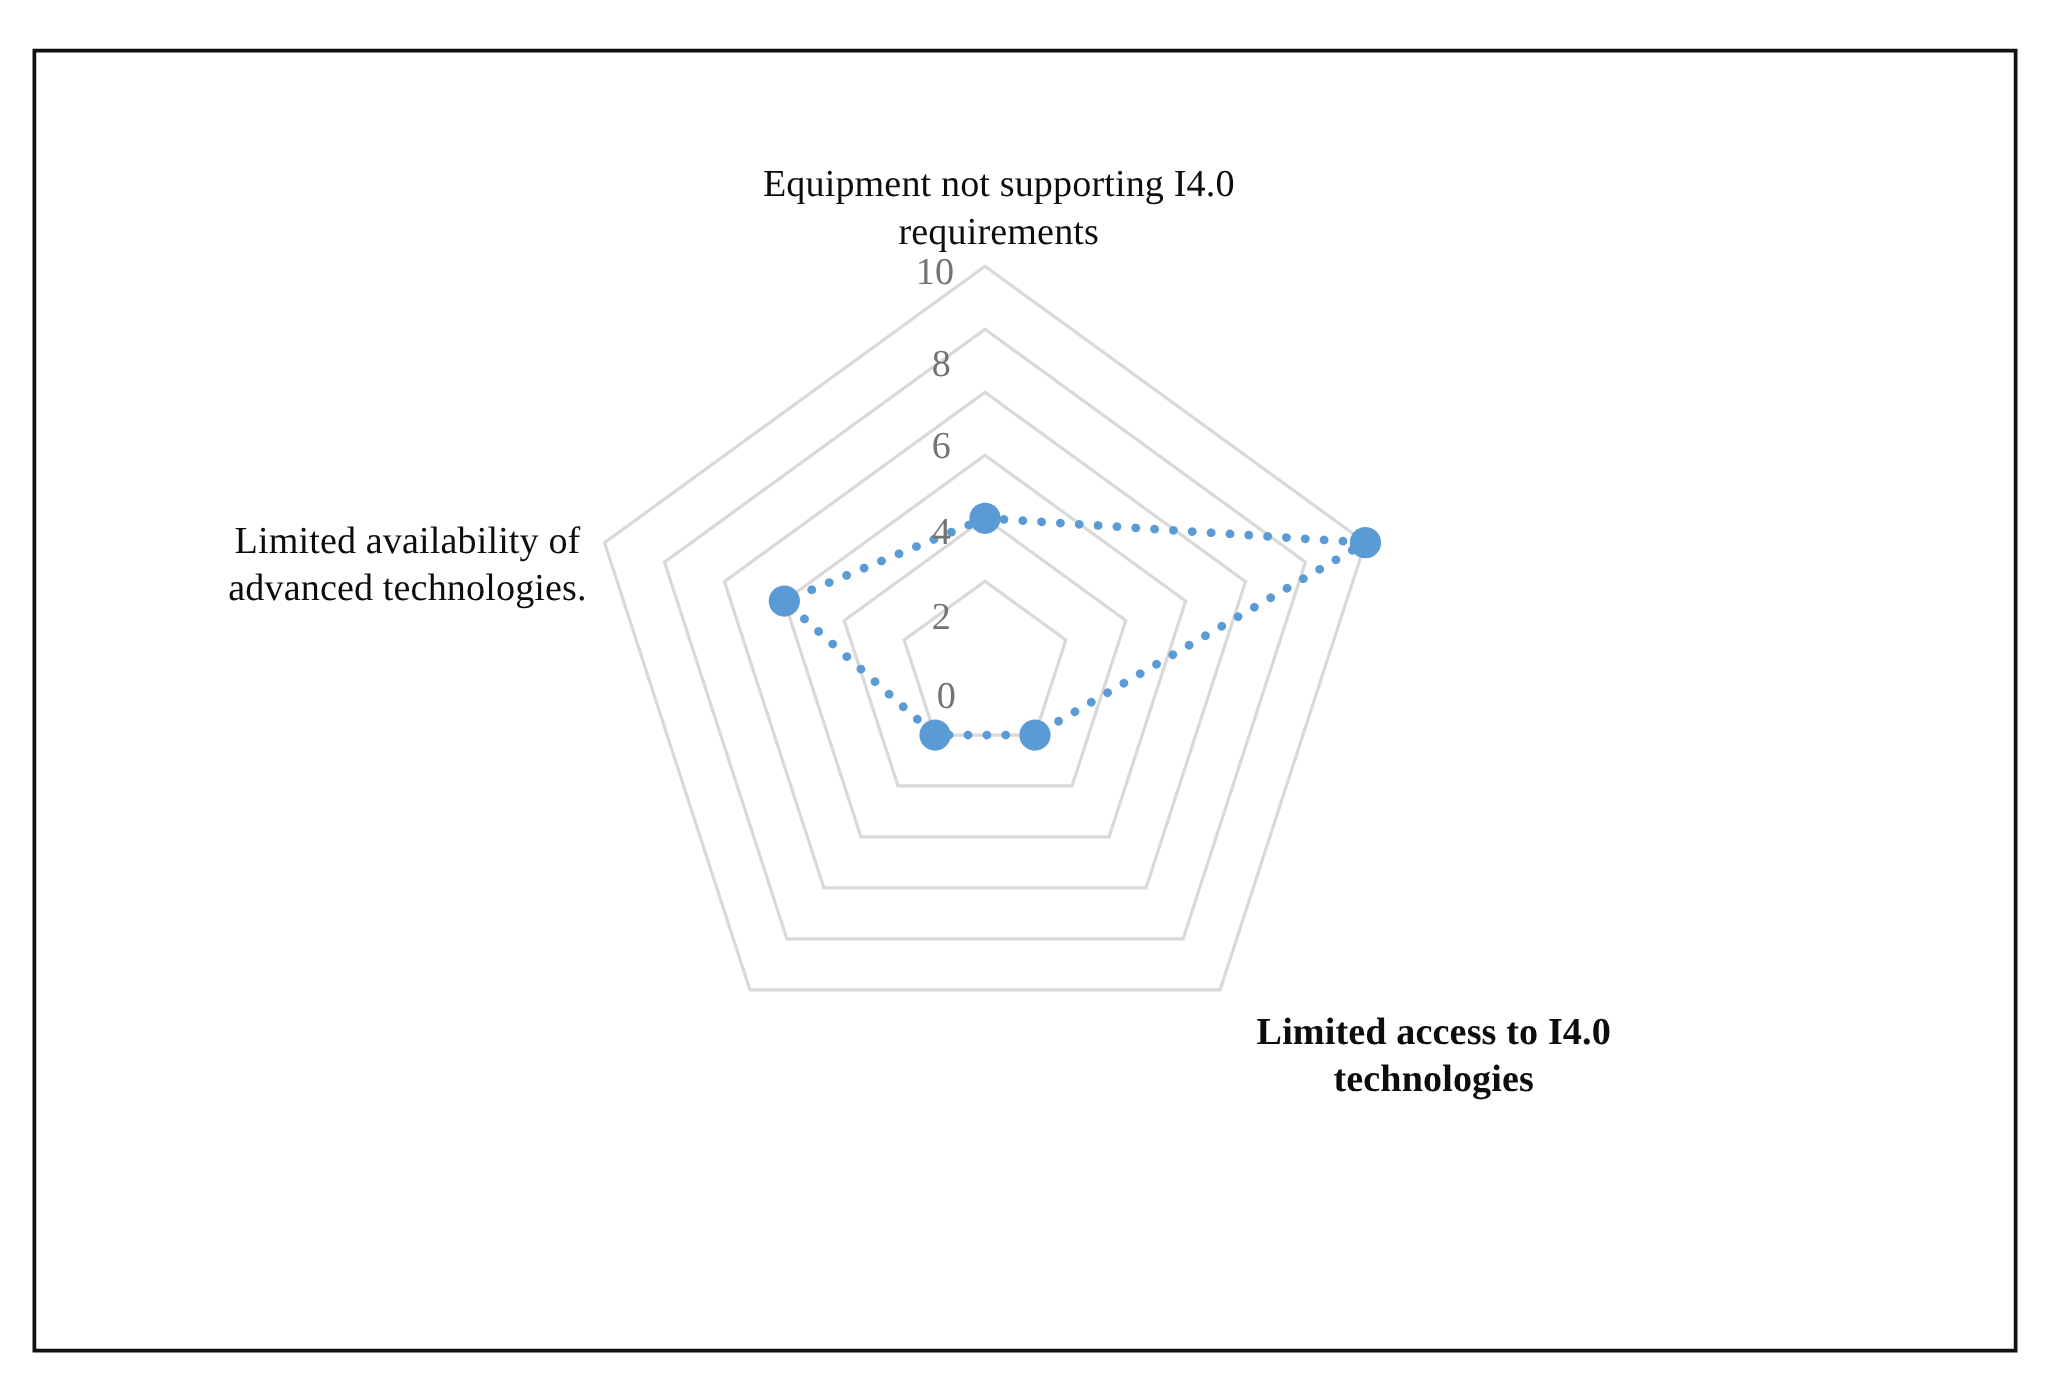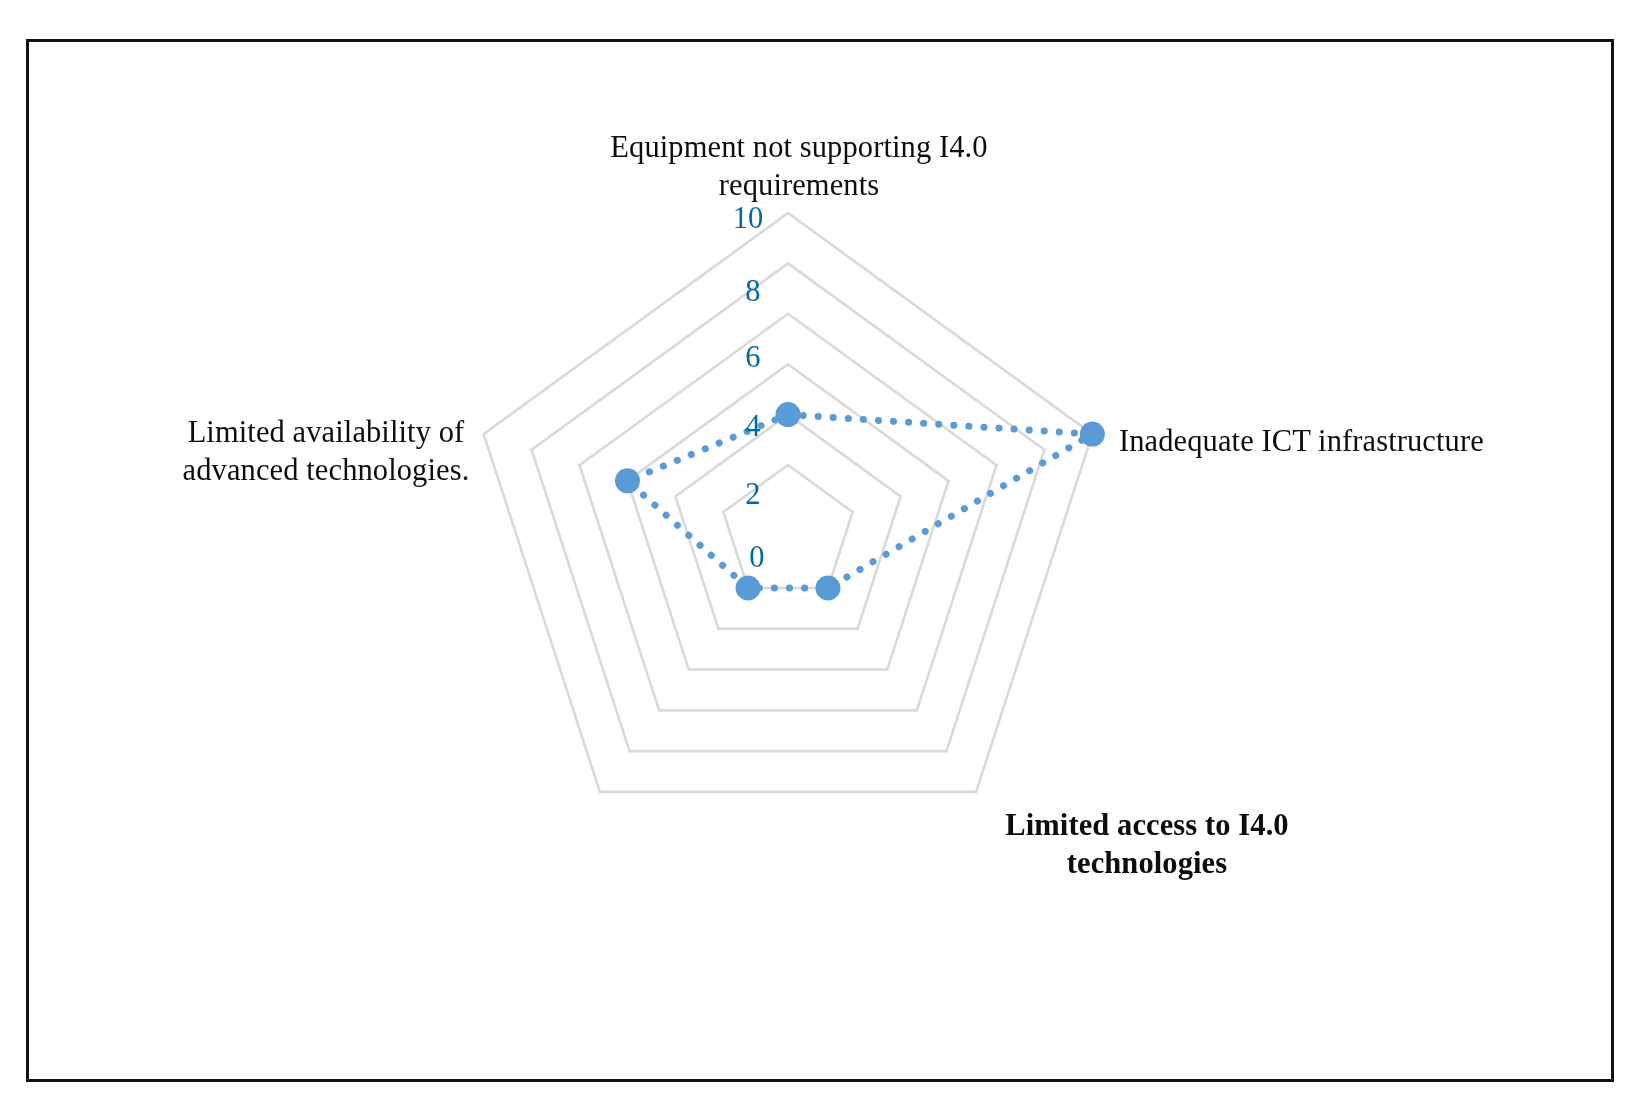--- a/index.html
+++ b/index.html
@@ -42,21 +42,21 @@
     font-size: 30.5px;
     line-height: 1.23;
     color: #0d0d0d;
     text-align: center;
     white-space: pre-line;
     letter-spacing: 0.1px;
   }
   .tick-label {
     position: absolute;
     font-size: 30.5px;
-    color: #0369a1;
+    color: #737373;
     text-align: center;
     transform: translate(-50%, -50%);
     letter-spacing: 0.1px;
   }
 </style>
 </head>
 <body>
 
 <div id="figure-frame">
   <div id="chart-stage">
@@ -78,21 +78,20 @@
           <circle cx="1063.34" cy="392.11" r="12.5" fill="#5B9BD5"></circle>
           <circle cx="798.97" cy="546.01" r="12.5" fill="#5B9BD5"></circle>
           <circle cx="719.03" cy="546.01" r="12.5" fill="#5B9BD5"></circle>
           <circle cx="598.46" cy="438.84" r="12.5" fill="#5B9BD5"></circle>
         </g>
     </svg>
 
     <div class="axis-label" style="left:568px; top:87px; width:404px;">Equipment not supporting I4.0
 requirements</div>
 
-    <div class="axis-label" style="left:1090px; top:381px; width:480px; text-align:left;">Inadequate ICT infrastructure</div>
 
     <div class="axis-label" style="left:963px; top:765px; width:310px;font-weight:bold;">Limited access to I4.0
 technologies</div>
 
 
     <div class="axis-label" style="left:132px; top:372px; width:330px;">Limited availability of
 advanced technologies.</div>
 
     <div class="tick-label" style="left:719px; top:176px;">10</div>
     <div class="tick-label" style="left:724px; top:249px;">8</div>

